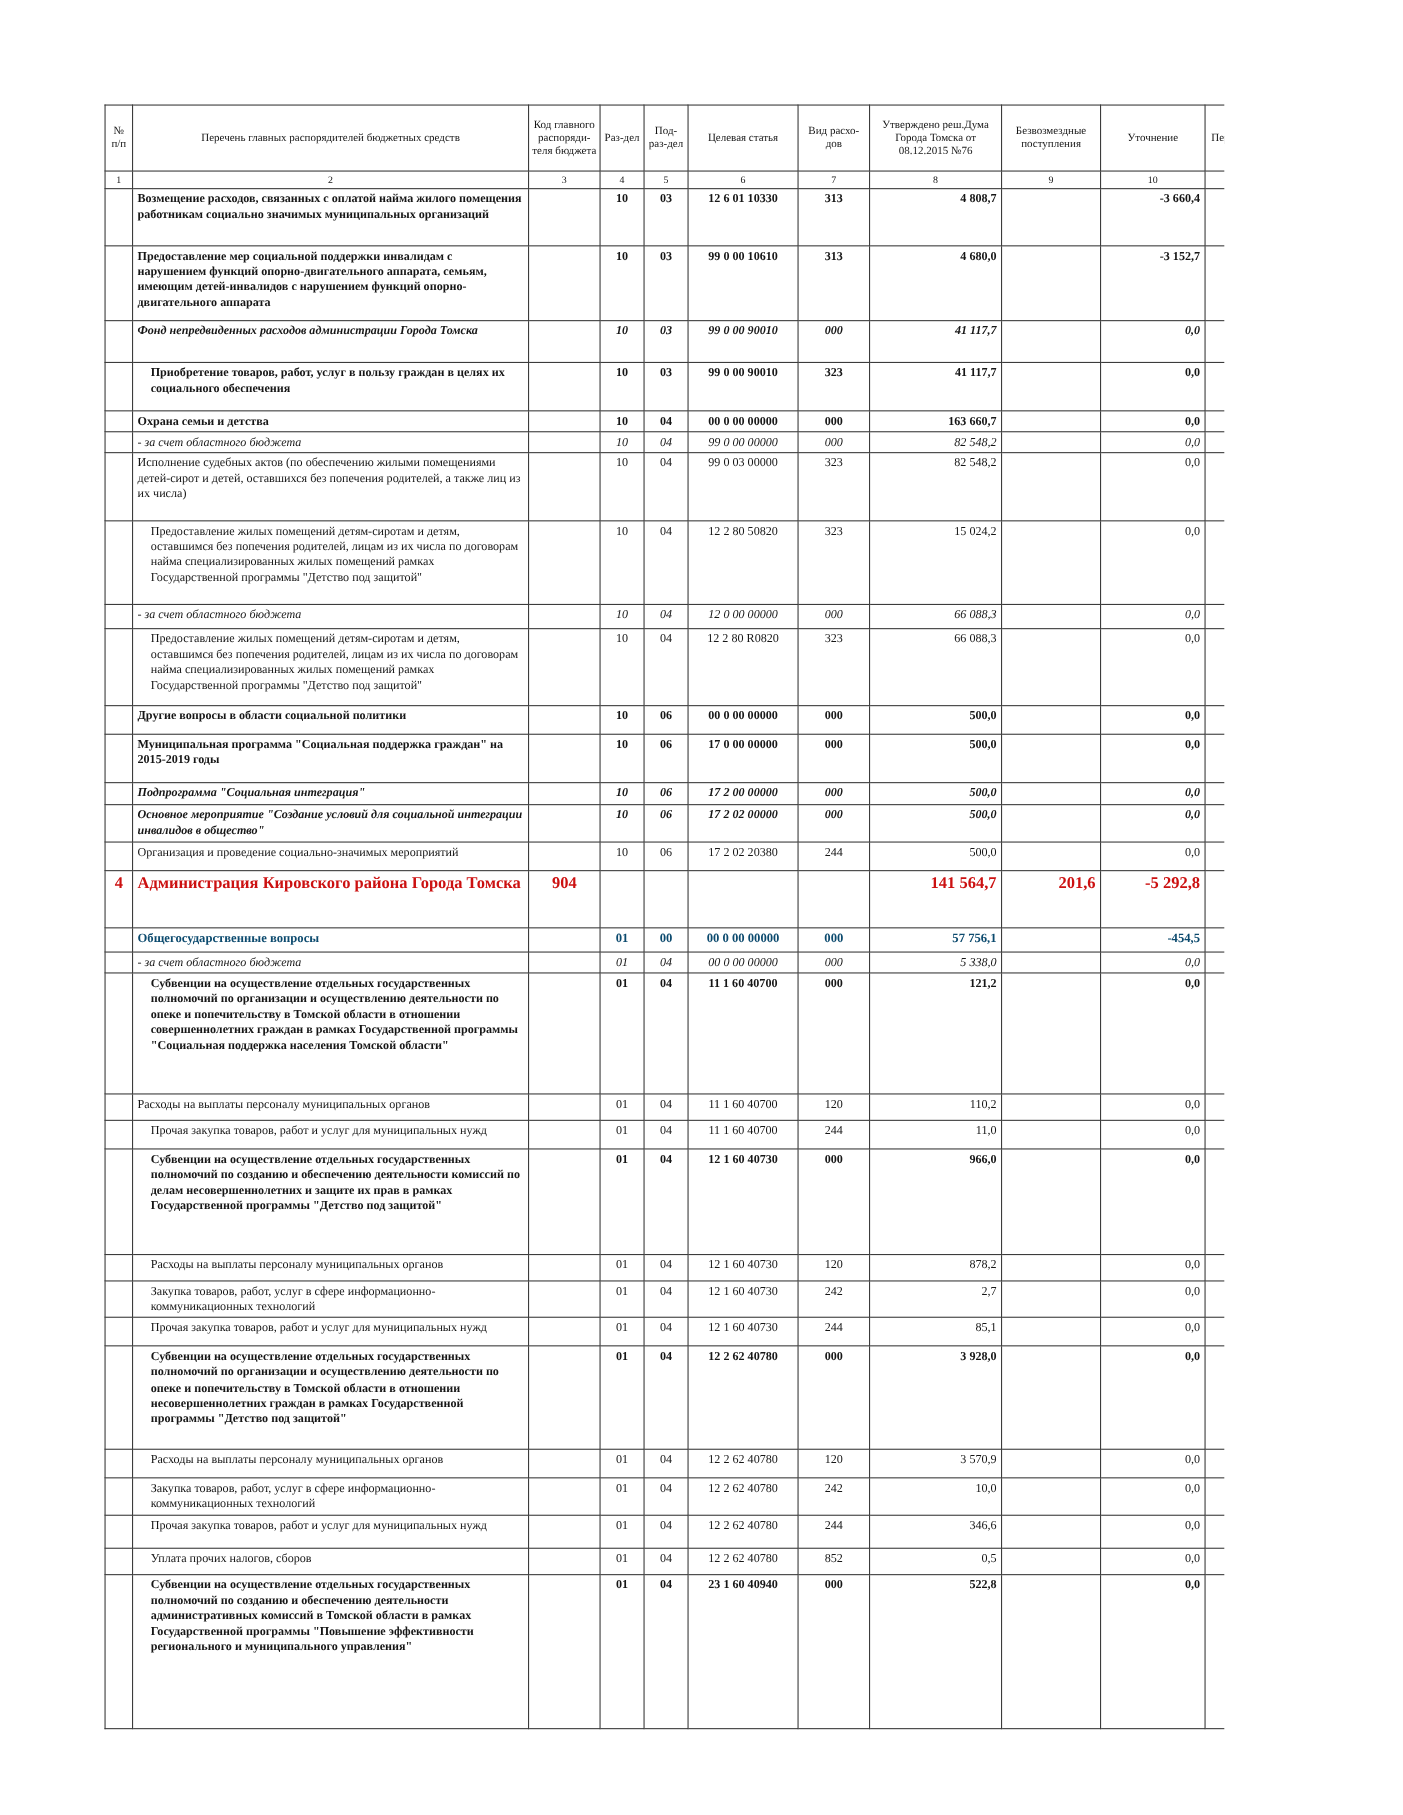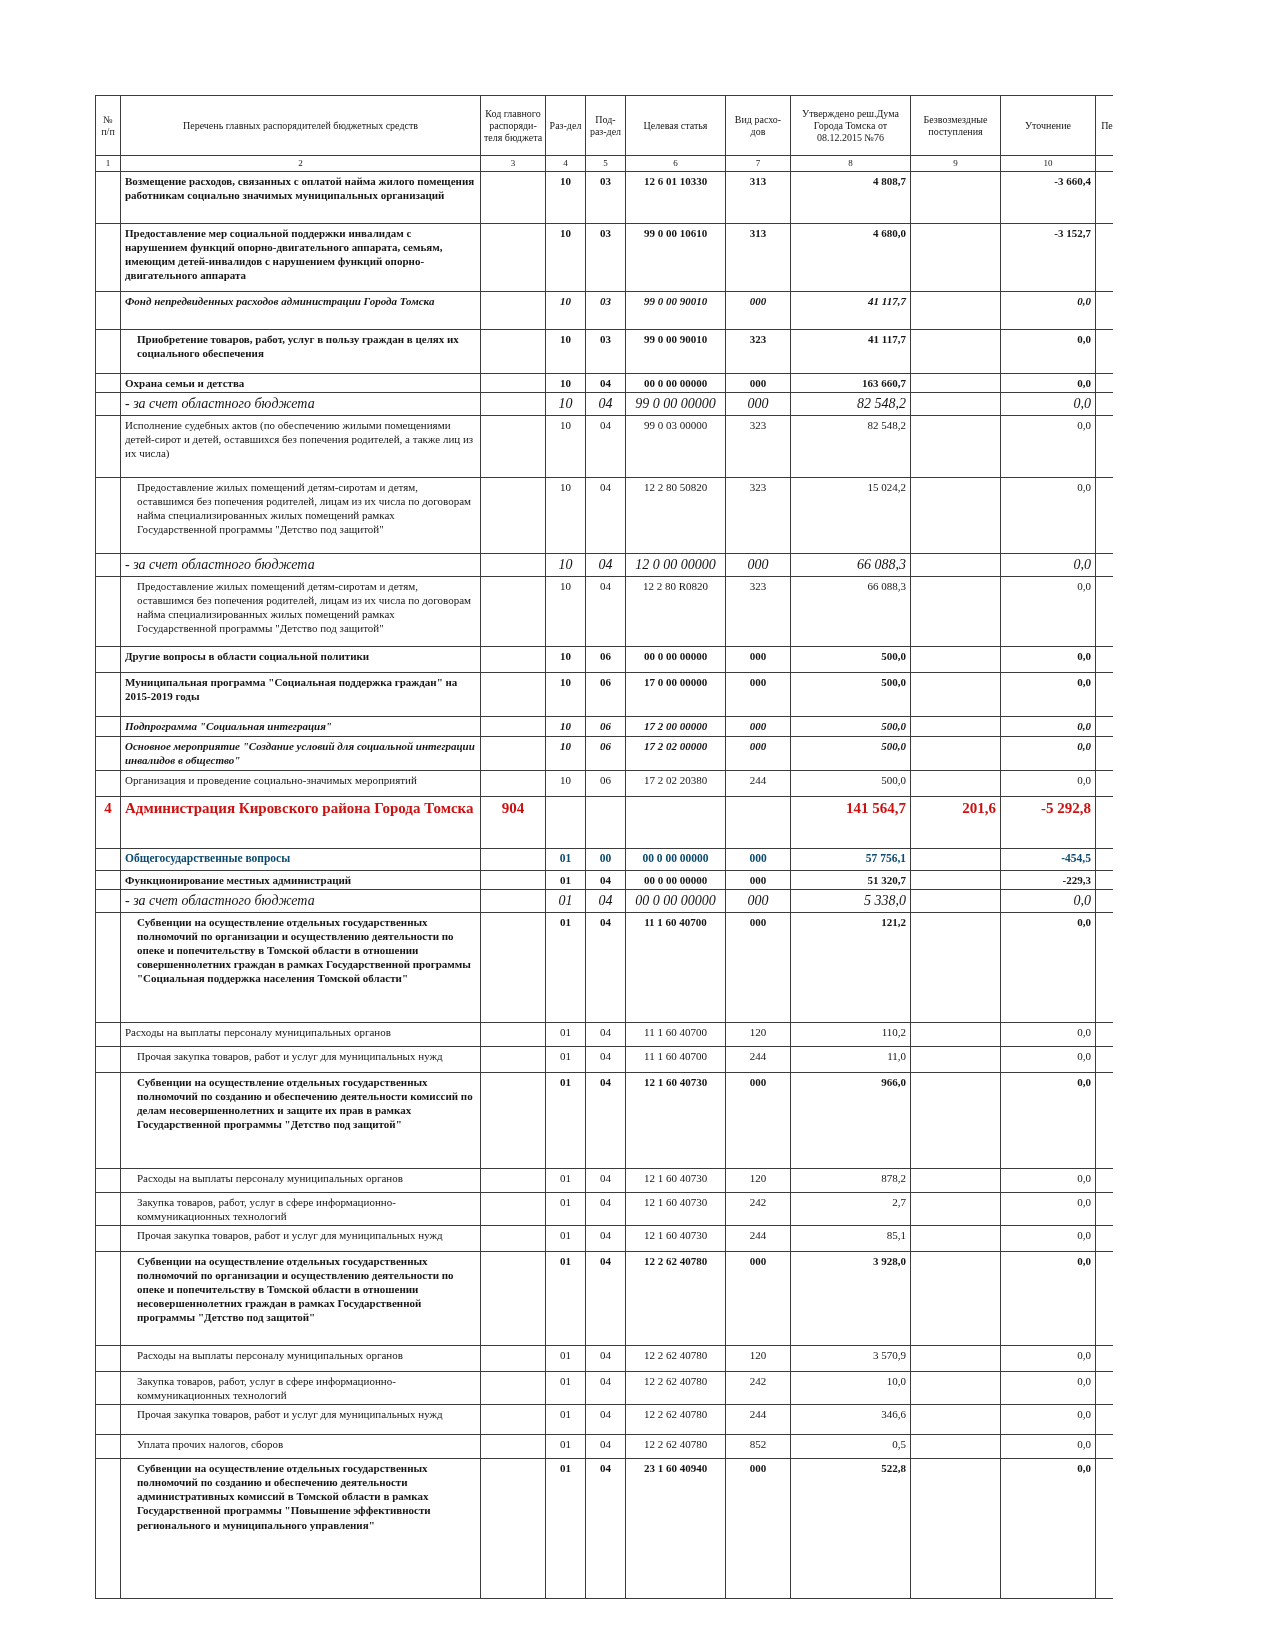--- a/index.html
+++ b/index.html
@@ -39,21 +39,21 @@
   td.c-name.ind { padding-left: 16px; }
   td.c-code  { text-align: center; font-weight: bold; }
   td.c-mid   { text-align: center; }
   td.c-money { text-align: right; padding-right: 4px; }
   td.c-stub  { }
 
   tr.r-normal     { font-weight: normal; }
   tr.r-bold       { font-weight: bold; }
   tr.r-bolditalic { font-weight: bold; font-style: italic; }
   tr.r-italic     { font-style: italic; font-size: 11px; }
-  tr.r-italic td  { font-size: 14px; }
+  tr.r-italic td  { font-size: 11px; }
   tr.r-red        { color: #cc1111; font-weight: bold; }
   tr.r-red td     { font-size: 15px; line-height: 1.25; }
   tr.r-blue       { color: #0c4a6e; font-weight: bold; }
   tr.r-blue td    { font-size: 11.5px; }
 </style>
 </head>
 <body>
 
 <div class="page">
   <table class="budget">
@@ -333,34 +333,20 @@
           <td class="c-mid">01</td>
           <td class="c-mid">00</td>
           <td class="c-mid">00 0 00 00000</td>
           <td class="c-mid">000</td>
           <td class="c-money">57 756,1</td>
           <td class="c-money"></td>
           <td class="c-money">-454,5</td>
           <td class="c-money">606,9</td>
           <td class="c-stub"></td>
         </tr>
-        <tr class="r-bold" style="height: 18px;">
-          <td class="c-num"></td>
-          <td class="c-name">Функционирование местных администраций</td>
-          <td class="c-code"></td>
-          <td class="c-mid">01</td>
-          <td class="c-mid">04</td>
-          <td class="c-mid">00 0 00 00000</td>
-          <td class="c-mid">000</td>
-          <td class="c-money">51 320,7</td>
-          <td class="c-money"></td>
-          <td class="c-money">-229,3</td>
-          <td class="c-money"></td>
-          <td class="c-stub"></td>
-        </tr>
         <tr class="r-italic" style="height: 15px;">
           <td class="c-num"></td>
           <td class="c-name">- за счет областного бюджета</td>
           <td class="c-code"></td>
           <td class="c-mid">01</td>
           <td class="c-mid">04</td>
           <td class="c-mid">00 0 00 00000</td>
           <td class="c-mid">000</td>
           <td class="c-money">5 338,0</td>
           <td class="c-money"></td>

